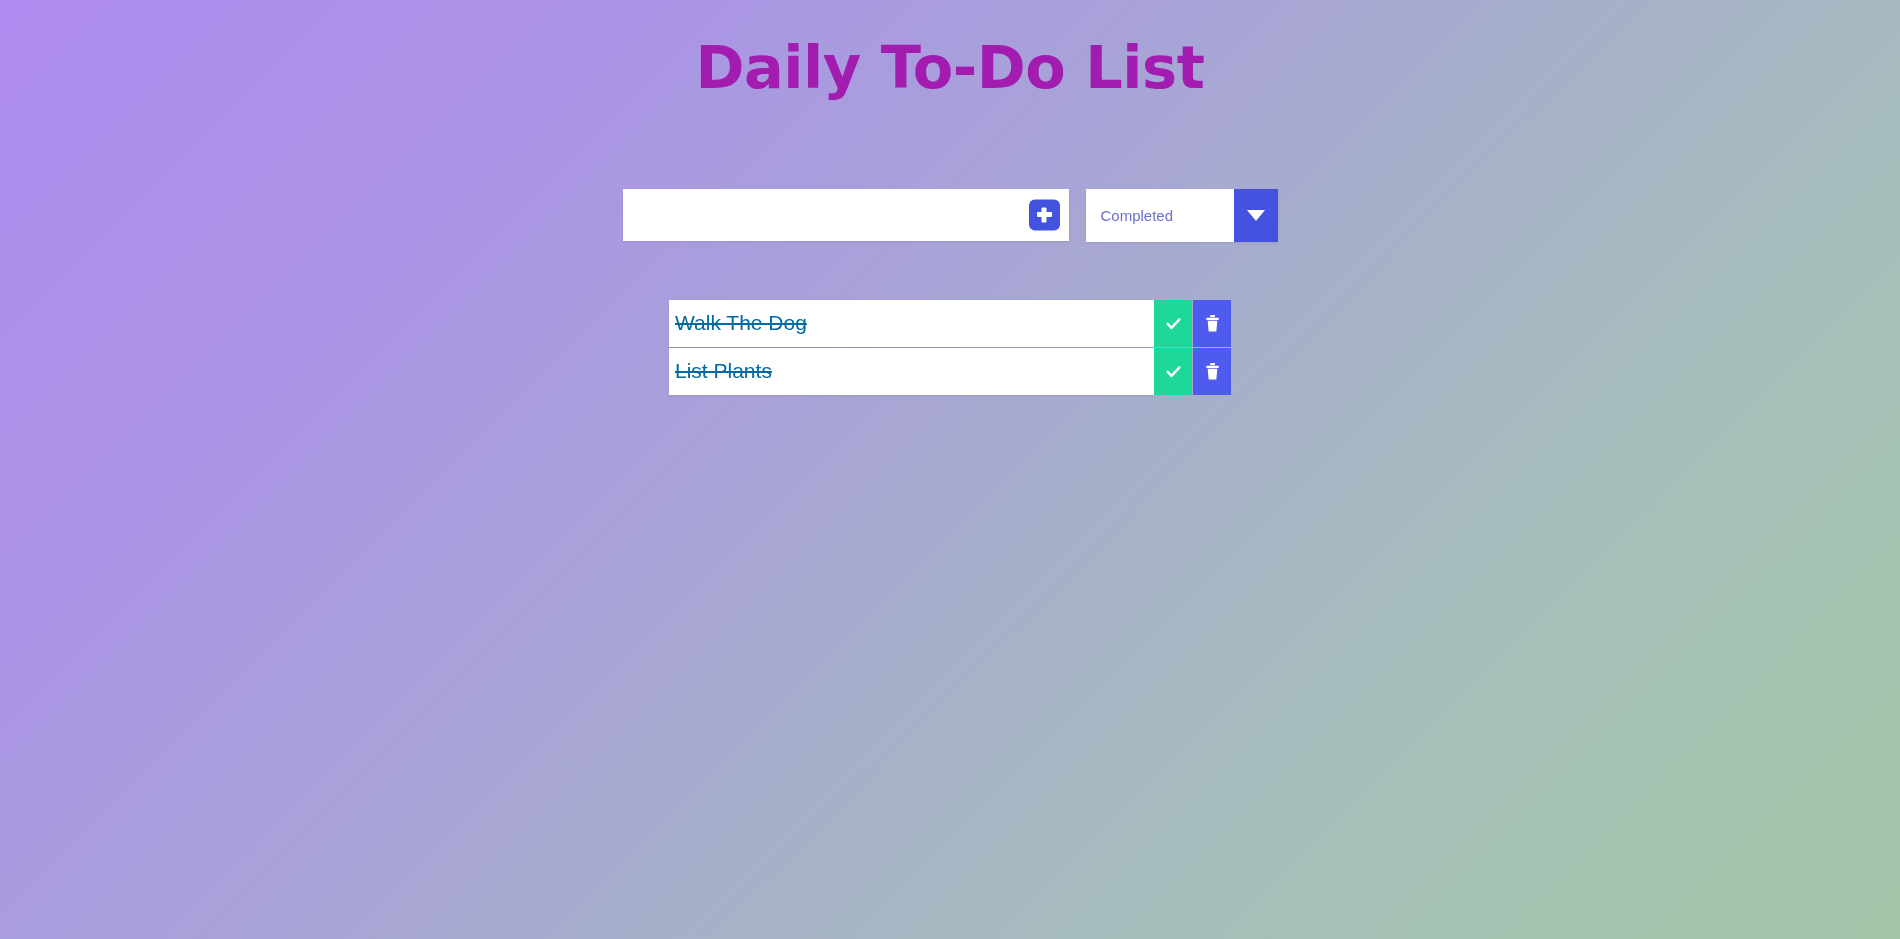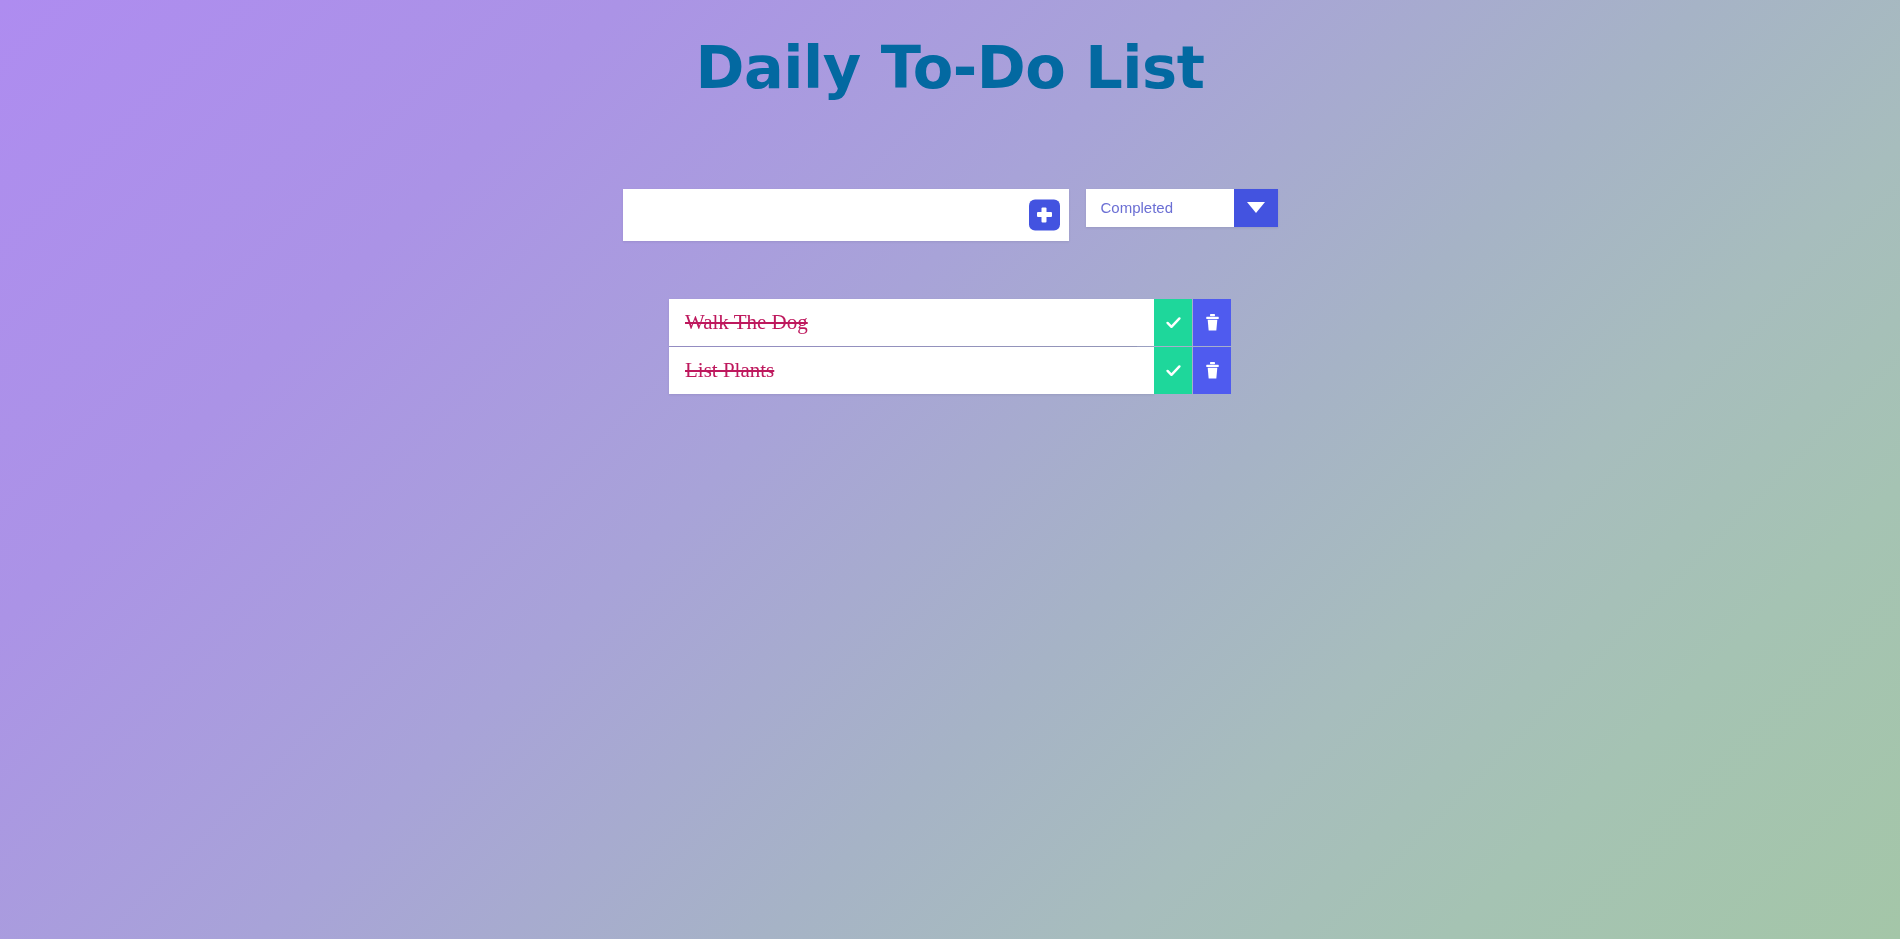--- a/index.html
+++ b/index.html
@@ -28,21 +28,21 @@
   
   .page-title {
     width: 100%;
     text-align: center;
     margin: 0;
     padding-top: 36px;
     font-size: 59px;
     line-height: 1.1;
     font-weight: bold;
     letter-spacing: -0.5px;
-    color: #0369a1;
+    color: #a21caf;
     font-family: "DejaVu Sans", sans-serif;
     user-select: none;
   }
 
   
   .app-shell {
     width: 100%;
     display: flex;
     flex-direction: column;
     align-items: center;
@@ -115,21 +115,21 @@
   .plus-glyph::after {
     top: 50%; left: 1px;
     width: 15px; height: 5px;
     transform: translateY(-50%);
   }
 
   
   .filter-wrap {
     position: relative;
     width: 192px;
-    height: 38px;
+    height: 53px;
     display: flex;
     background: #ffffff;
     box-shadow: 0 1px 2px rgba(60,60,90,0.13);
     text-align: right;
   }
   .filter-value {
     flex: 1;
     display: flex;
     align-items: center;
     padding-left: 15px;
@@ -182,24 +182,24 @@
     right: 94px;
     bottom: -3px;
     height: 3px;
     background: rgba(120,120,150,0.22);
   }
   .task-text {
     flex: 1;
     background: #ffffff;
     display: flex;
     align-items: center;
-    padding-left: 16px;
+    padding-left: 6px;
     font-size: 21px;
-    font-family: Liberation Serif, serif;
-    color: #be185d;
+    font-family: Liberation Sans, sans-serif;
+    color: #0369a1;
     white-space: nowrap;
     overflow: hidden;
     box-shadow: 0 1px 2px rgba(60,60,90,0.12);
   }
   .task-text.done { text-decoration: line-through; }
 
   .task-btn {
     width: 38px;
     border: none;
     cursor: pointer;

